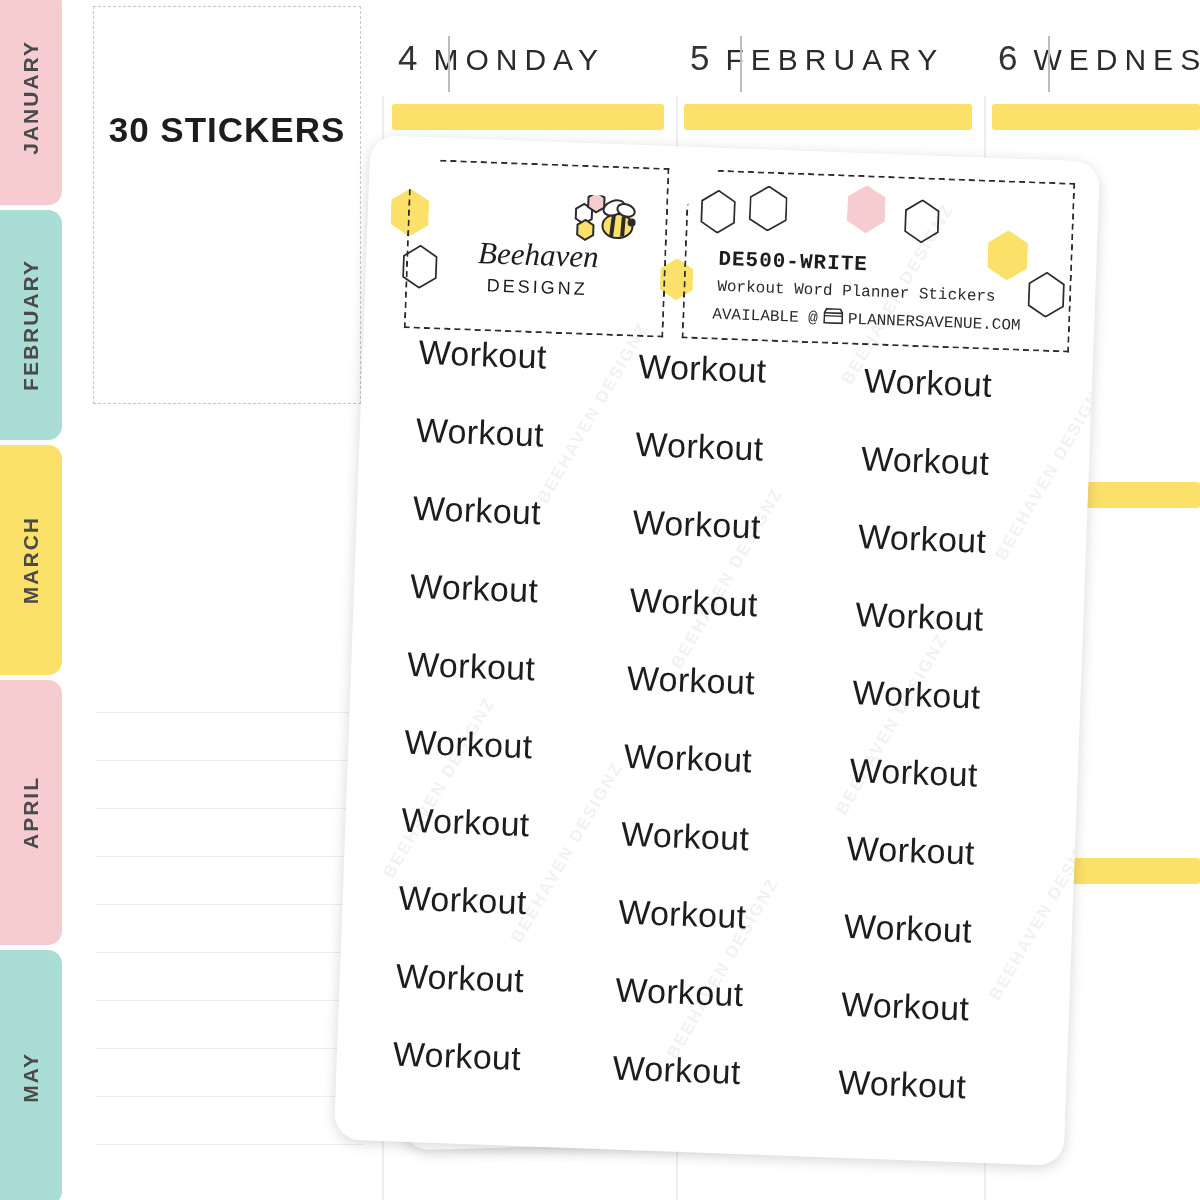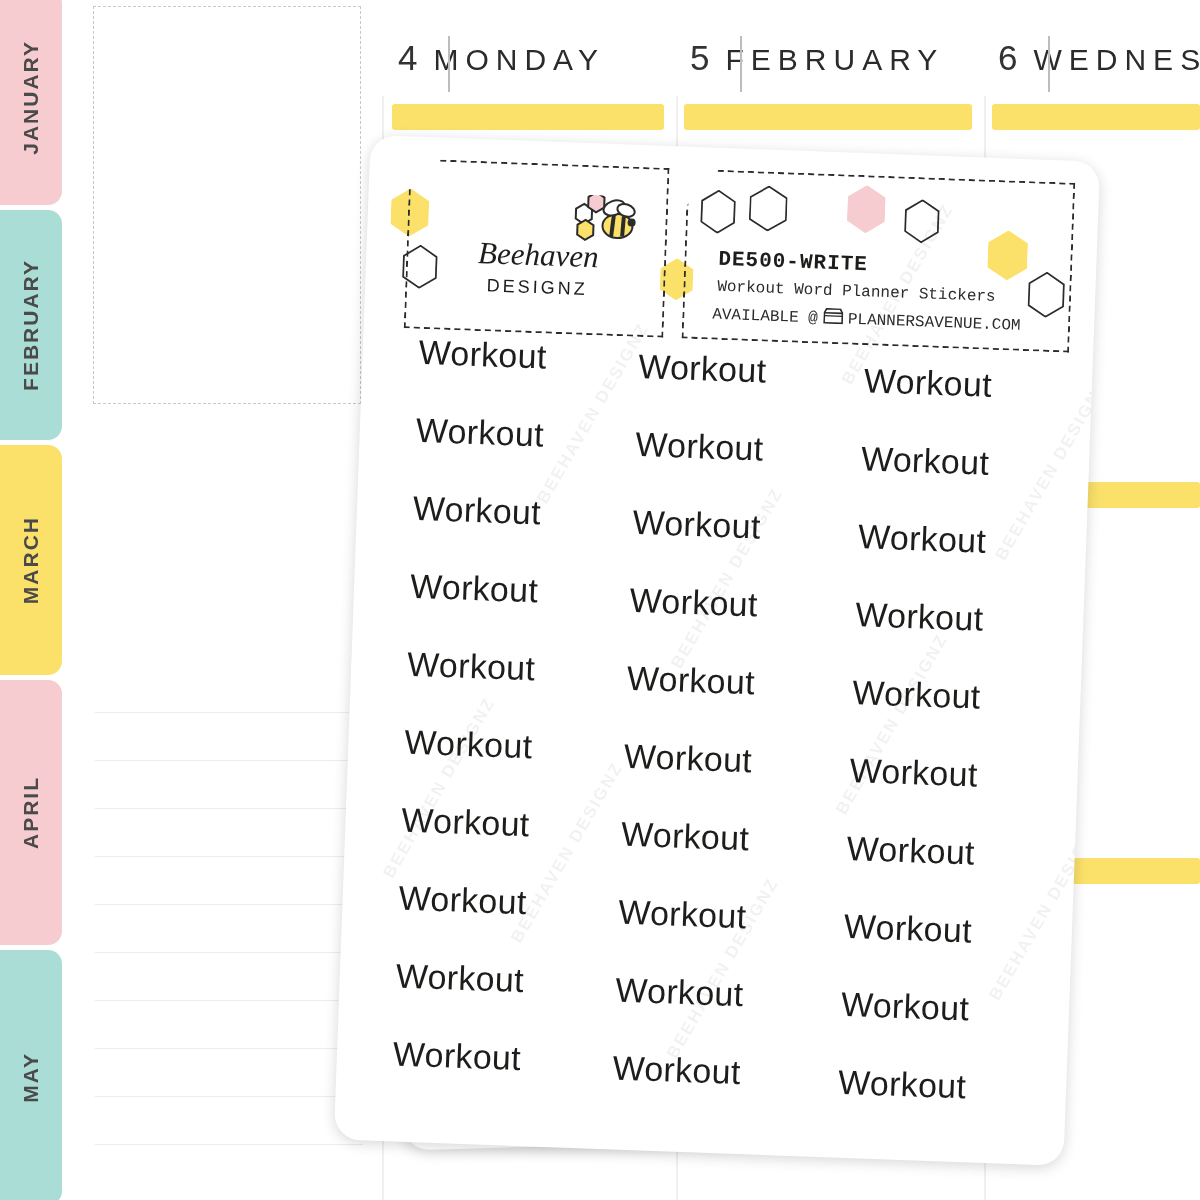--- a/index.html
+++ b/index.html
@@ -284,20 +284,21 @@
     <div class="month-tab" style="top:680px;height:265px;background:#f6ccd0;">
       <span>APRIL</span>
     </div>
     <div class="month-tab" style="top:950px;height:255px;background:#a9ddd6;">
       <span>MAY</span>
     </div>
   </div>
 
   <div class="dashed-box"></div>
   <div class="sticker-count">
+    <div>30 STICKERS</div>
   </div>
 
   <div class="day-head" style="left:398px;">
     <span class="day-num">4</span>
     <span class="day-name">MONDAY</span>
   </div>
   <div class="day-head" style="left:690px;">
     <span class="day-num">5</span>
     <span class="day-name">FEBRUARY</span>
   </div>

